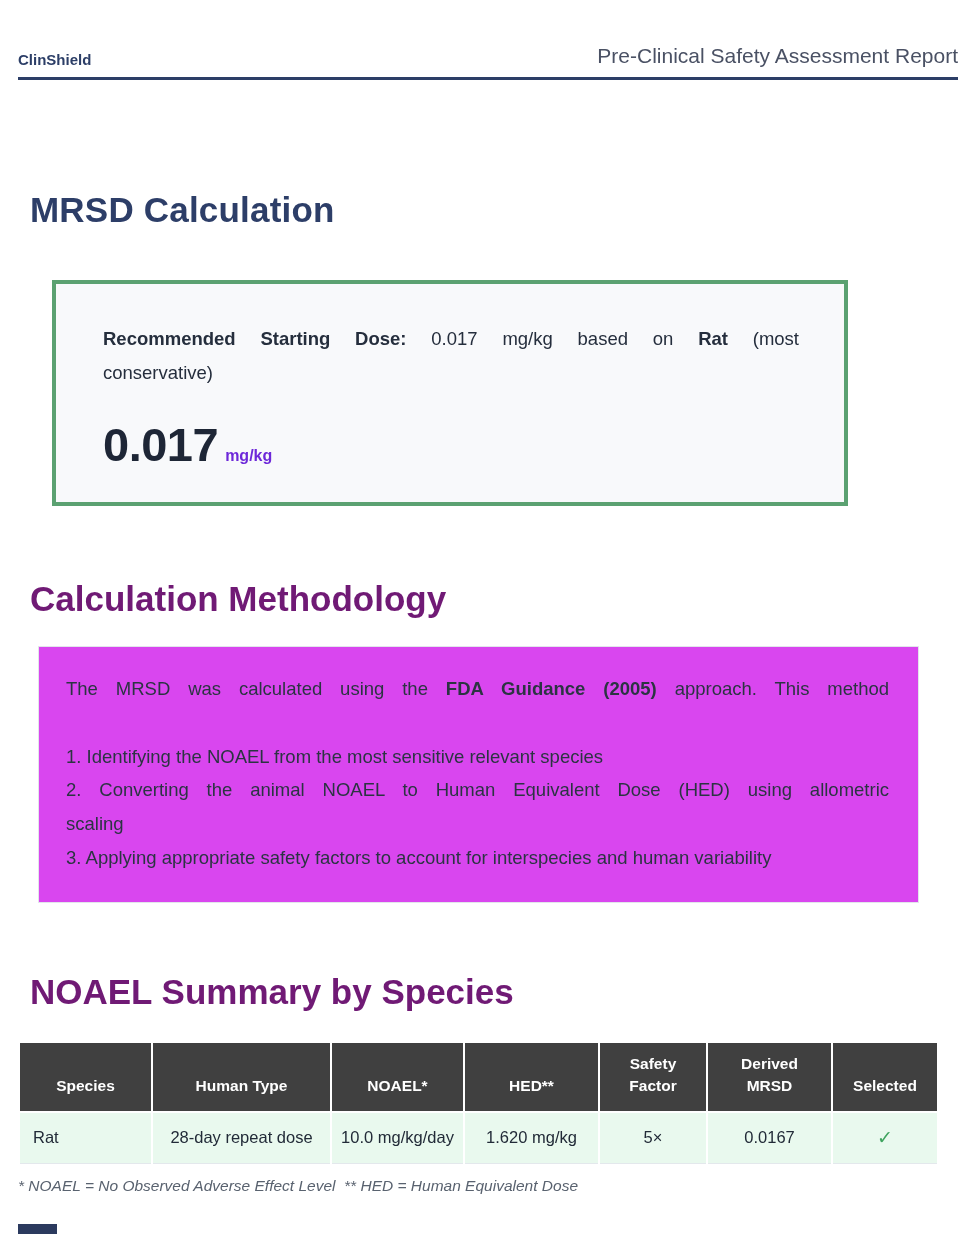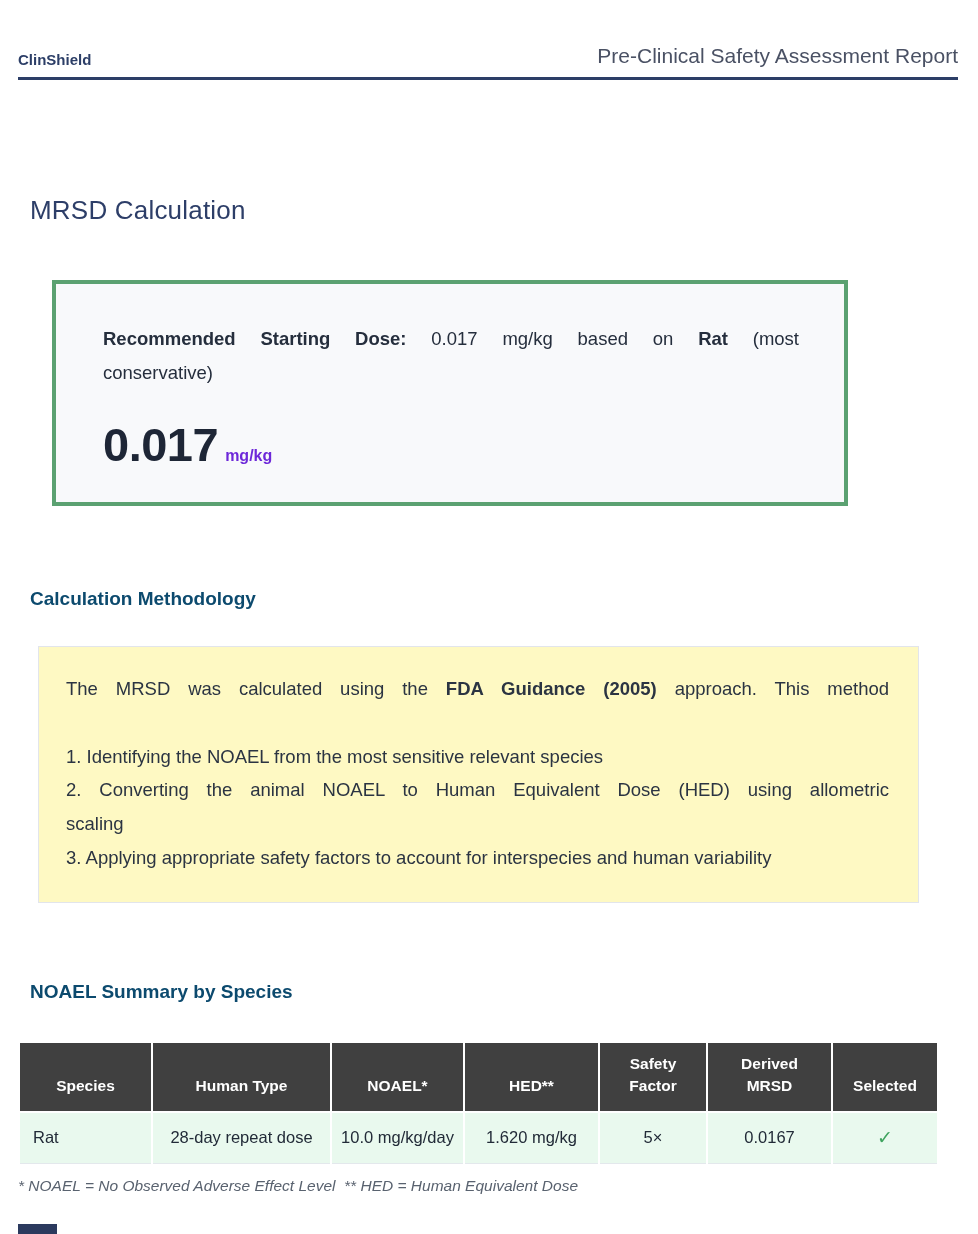--- a/index.html
+++ b/index.html
@@ -19,27 +19,27 @@
     padding-top: 44px;
     display: flex; justify-content: space-between; align-items: flex-end;
   }
   .brand { font-size: 15px; font-weight: bold; color: #2c3e67; }
   .report-title { font-size: 21px; color: #4a5164; }
   .header-rule { border: none; border-top: 3px solid #2c3e67; margin: 9px 20px 0 18px; }
 
   
   h1.page-title {
     margin: 110px 8px 0 30px;
-    font-size: 26px; line-height: 40px;
-    color: #2d3e68; font-weight: normal; letter-spacing: .2px;
+    font-size: 35px; line-height: 40px;
+    color: #2d3e68; font-weight: bold; letter-spacing: .2px;
   }
   h2.section-heading {
     margin: 0 0 0 30px;
-    font-size: 19px; line-height: 31px;
-    color: #0c4a6e; font-weight: bold;
+    font-size: 35px; line-height: 31px;
+    color: #701a75; font-weight: bold;
   }
   h2.methodology-heading { margin-top: 77px; }
   h2.noael-heading { margin-top: 73px; }
 
   
   .dose-card {
     margin: 50px 0 0 52px;
     width: 796px;
     border: 4px solid #5ba171;
     background: #f8f9fb;
@@ -51,21 +51,21 @@
   .jline { text-align: justify; text-align-last: justify; -moz-text-align-last: justify; }
   .b { font-weight: bold; }
   .dose-value-row { margin-top: 28px; white-space: nowrap; }
   .dose-value { font-size: 47px; font-weight: bold; color: #1e2636; letter-spacing: -.5px; }
   .dose-unit { font-size: 16px; font-weight: bold; color: #6d28d9; margin-left: 7px; }
 
   
   .method-card {
     margin: 32px 0 0 38px;
     width: 881px;
-    background: #fef9c3;
+    background: #d946ef;
     border: 1px solid #e2e5eb;
     padding: 25px 29px 27px 27px;
     font-size: 18.5px; line-height: 33.7px; color: #2b3442;
   }
   .method-card .spacer { height: 34px; }
 
   
   table.noael-table {
     margin: 34px 0 0 18px;
     border-collapse: collapse;

